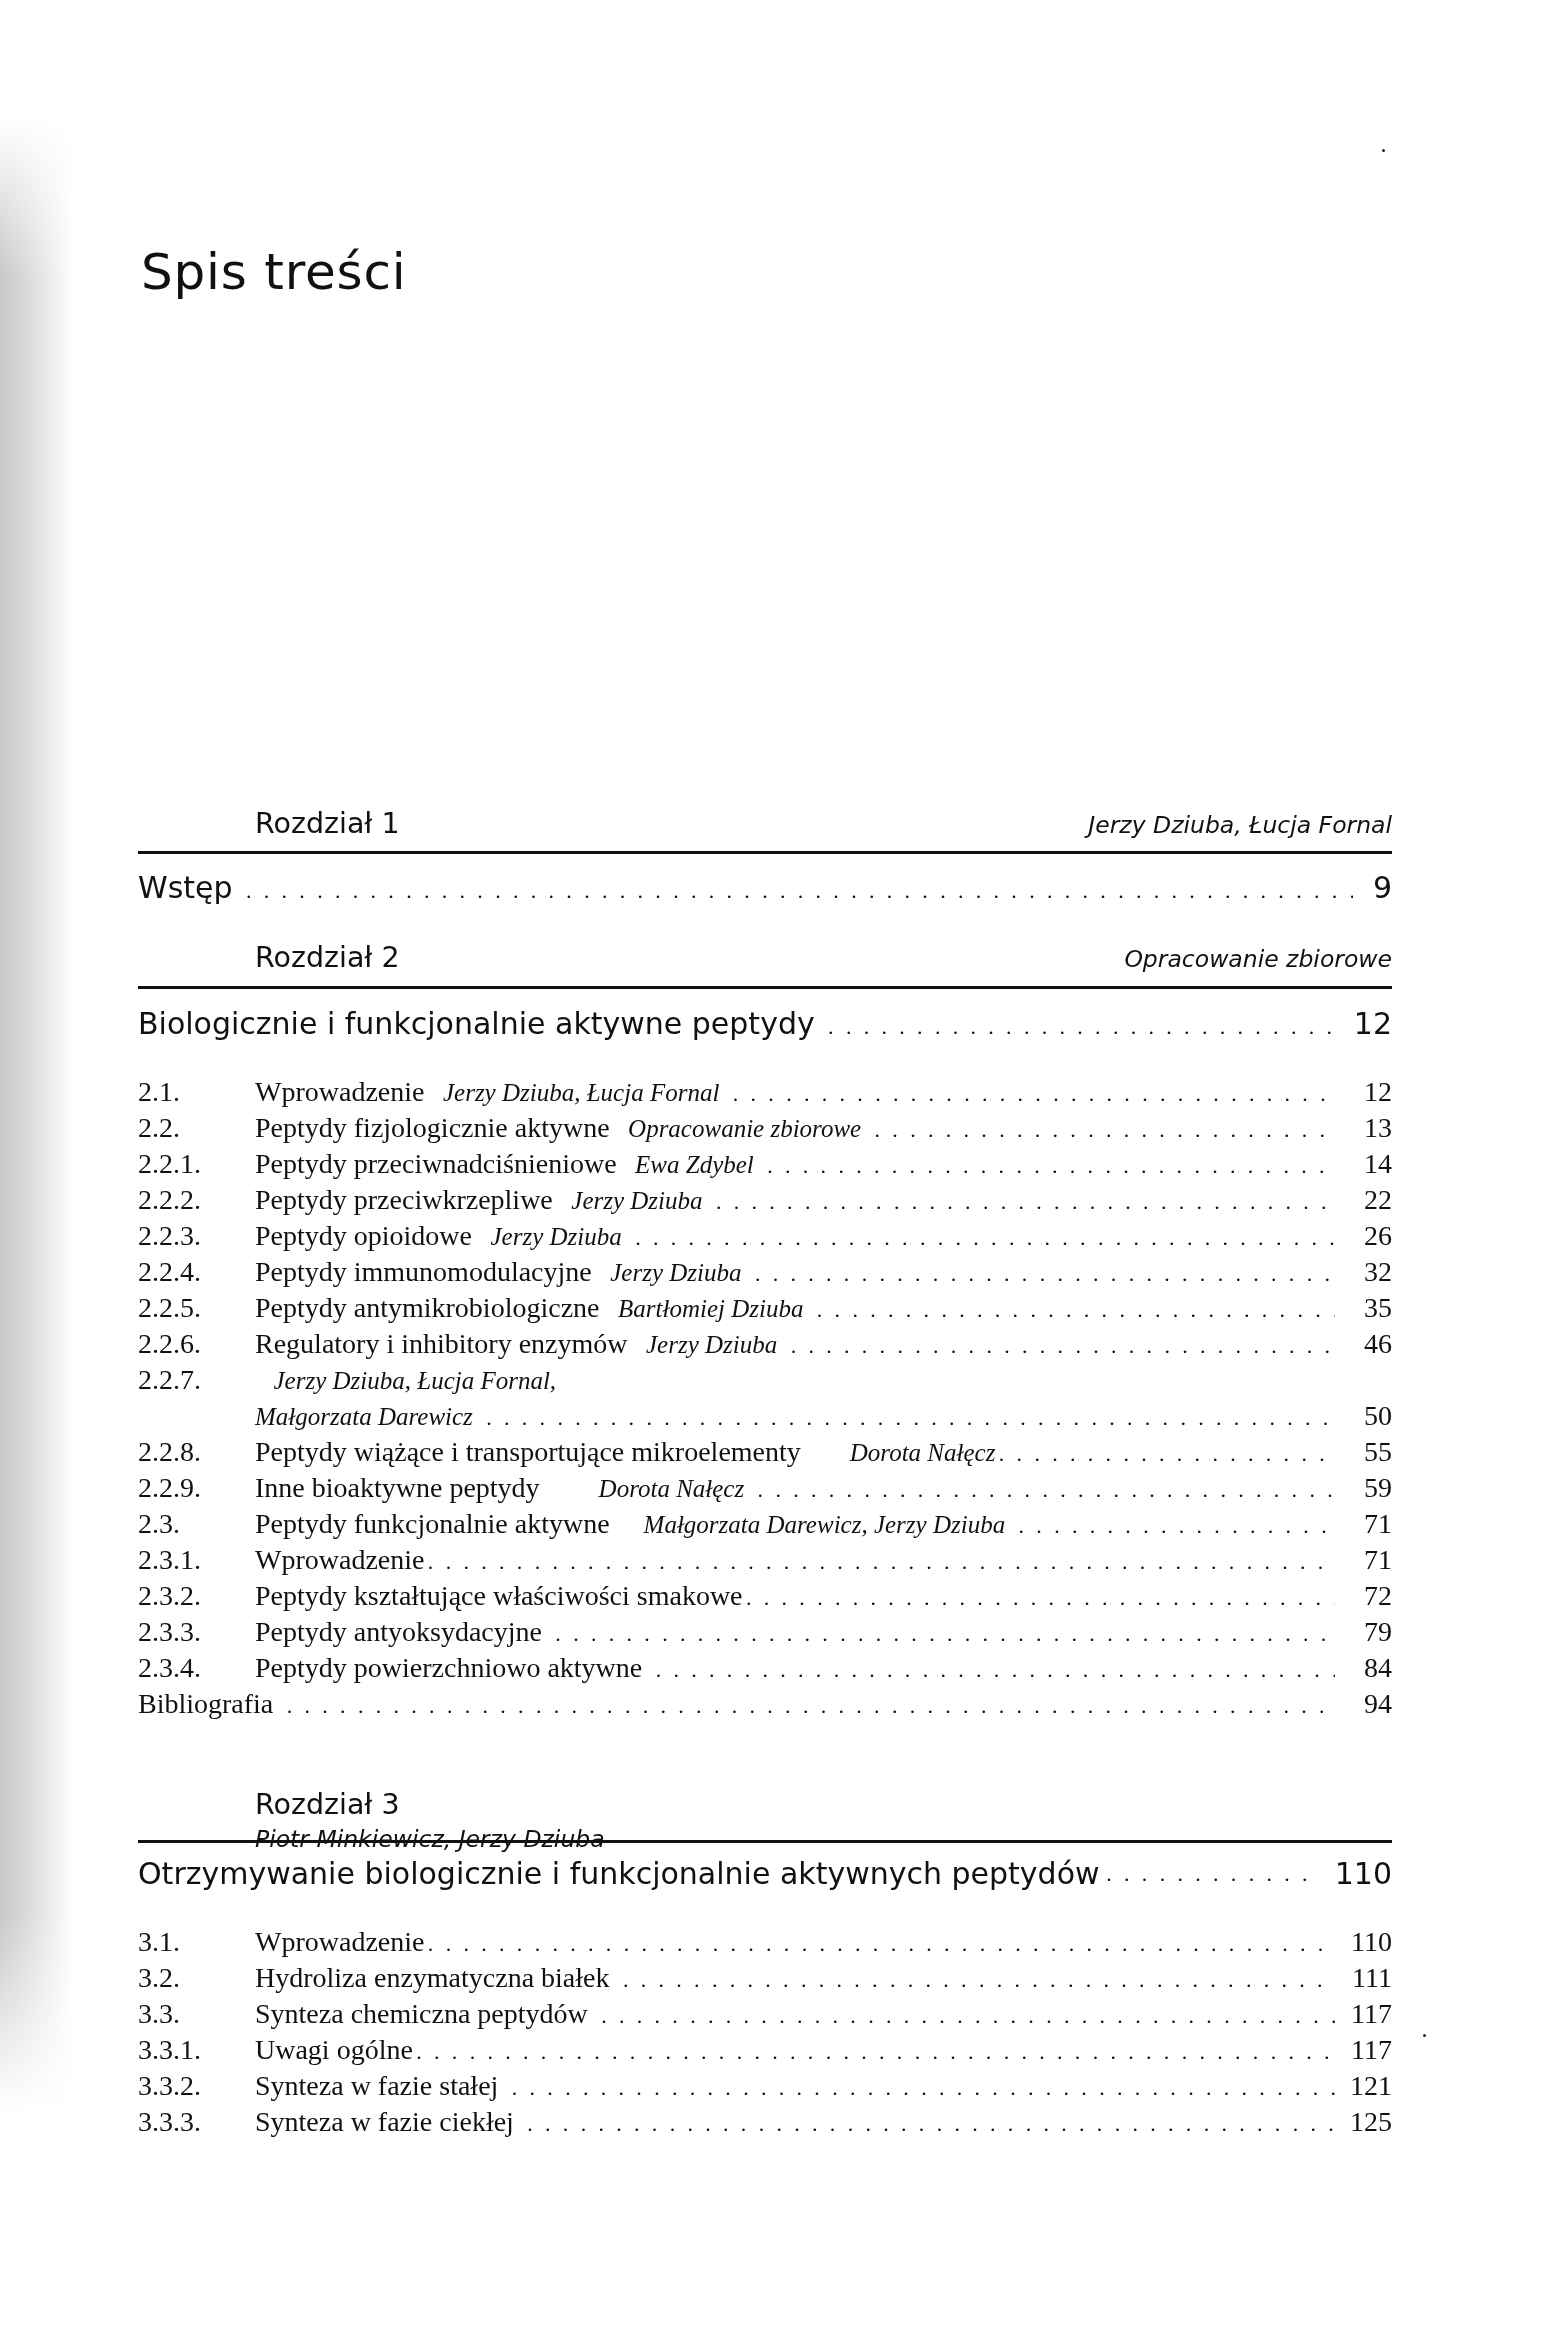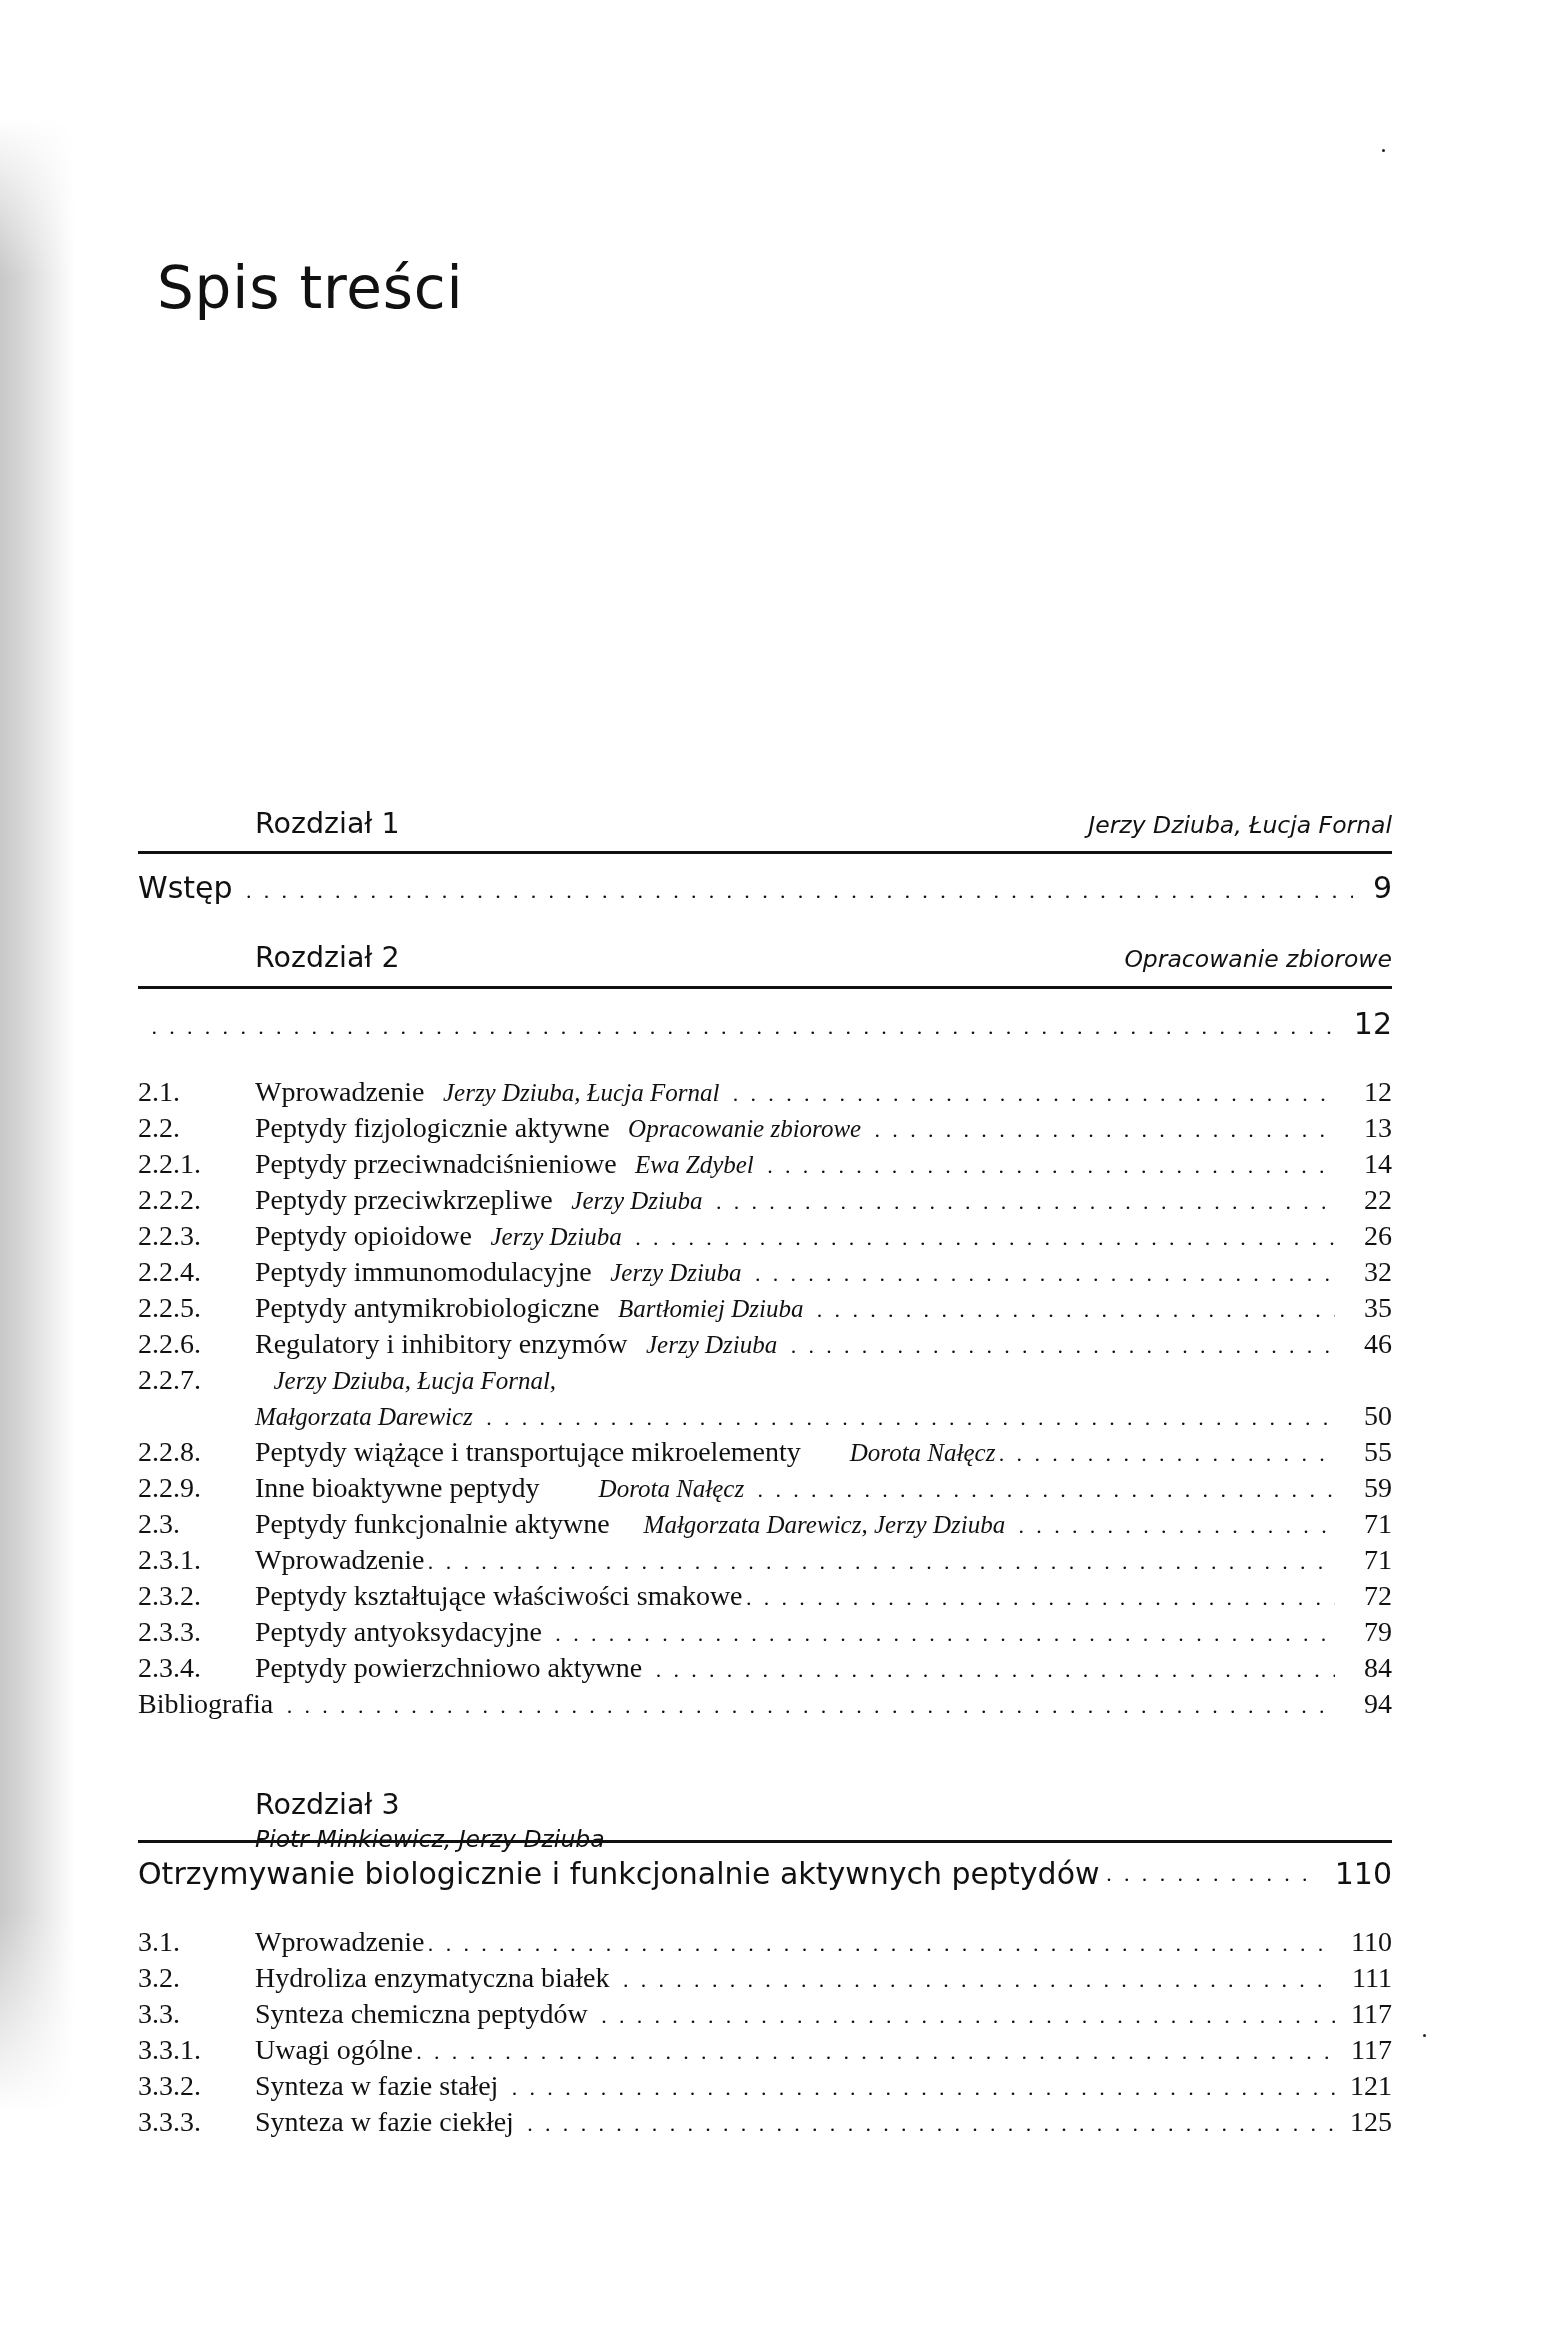--- a/index.html
+++ b/index.html
@@ -14,23 +14,23 @@
     position: absolute; left: 0; top: 117px; width: 75px; height: 1996px;
     background: linear-gradient(to right, #c8c8c8 0%, #d4d4d4 25%, #e8e8e8 60%, #ffffff 100%);
     -webkit-mask-image: linear-gradient(to bottom, transparent 0%, #000 8%, #000 90%, transparent 100%);
             mask-image: linear-gradient(to bottom, transparent 0%, #000 8%, #000 90%, transparent 100%);
   }
   .speck { position: absolute; width: 3.4px; height: 3.4px; background: #222; border-radius: 50%; }
 
   .page-title {
     position: absolute; left: 141px; top: 226px;
     font-family: "DejaVu Sans", sans-serif;
-    font-size: 58px; line-height: 92px;
+    font-size: 50px; line-height: 92px;
     letter-spacing: 0.8px;
-    margin: 16px; font-weight: normal;
+    margin: 0; font-weight: normal;
   }
 
   .content { position: absolute; left: 138px; width: 1254px; top: 0; }
 
   .chapter-label {
     position: absolute; left: 117px; right: 0;
     font-family: "DejaVu Sans", sans-serif;
     font-size: 28.5px; line-height: 34px;
     display: flex; justify-content: space-between; align-items: baseline;
   }
@@ -95,20 +95,21 @@
     <span class="dots"></span>
     <span class="pg">9</span>
   </div>
 
   <div class="chapter-label" style="top:941px;">
     <span>Rozdział 2</span>
     <span class="author">Opracowanie zbiorowe</span>
   </div>
   <div class="chapter-rule" style="top:986px;"></div>
   <div class="chapter-title" style="top:1005px;">
+    <span class="t">Biologicznie i funkcjonalnie aktywne peptydy</span>
     <span class="dots"></span>
     <span class="pg">12</span>
   </div>
 
   <div class="toc-list" style="top:1074px;">
     <div class="toc-row">
       <span class="num">2.1.</span>
       <span class="title">Wprowadzenie</span>
       <span class="author">Jerzy Dziuba, Łucja Fornal</span>
       <span class="dots"></span>

